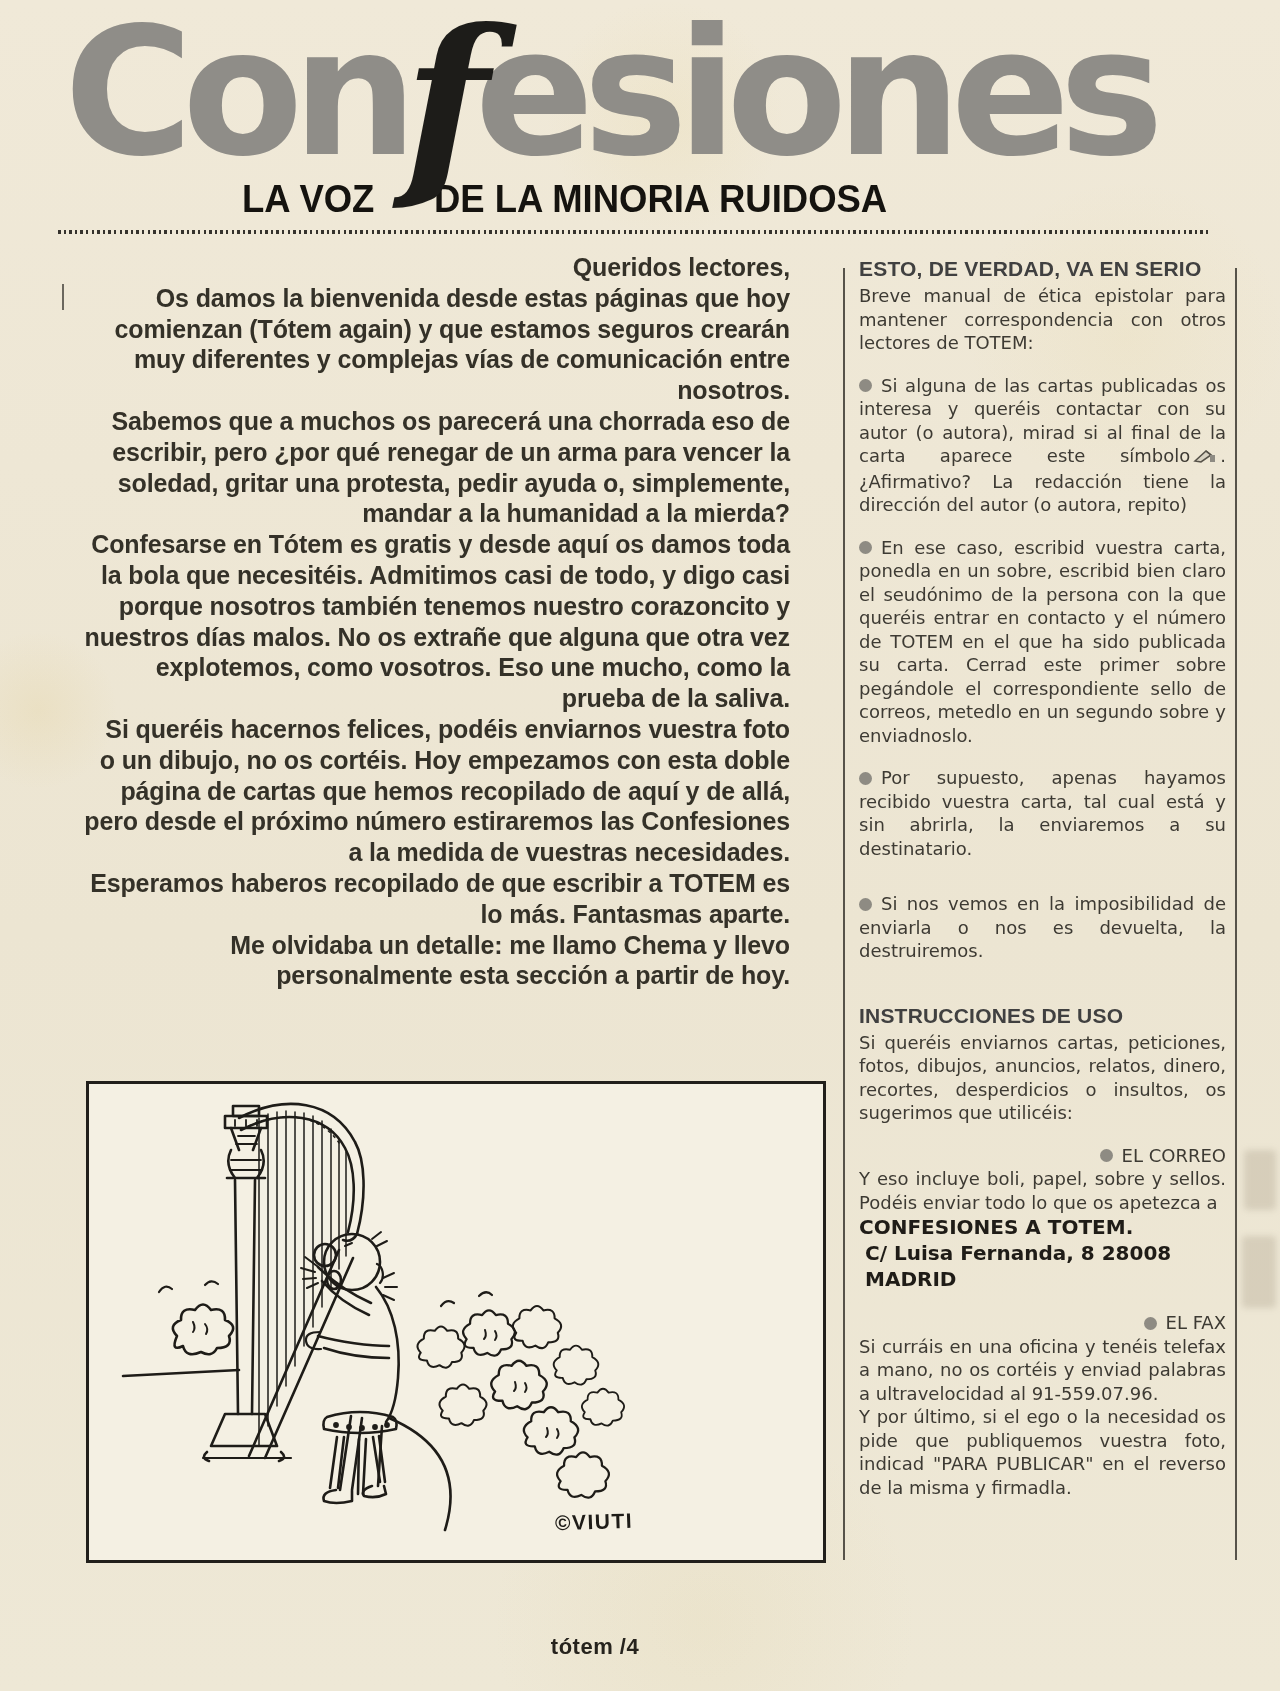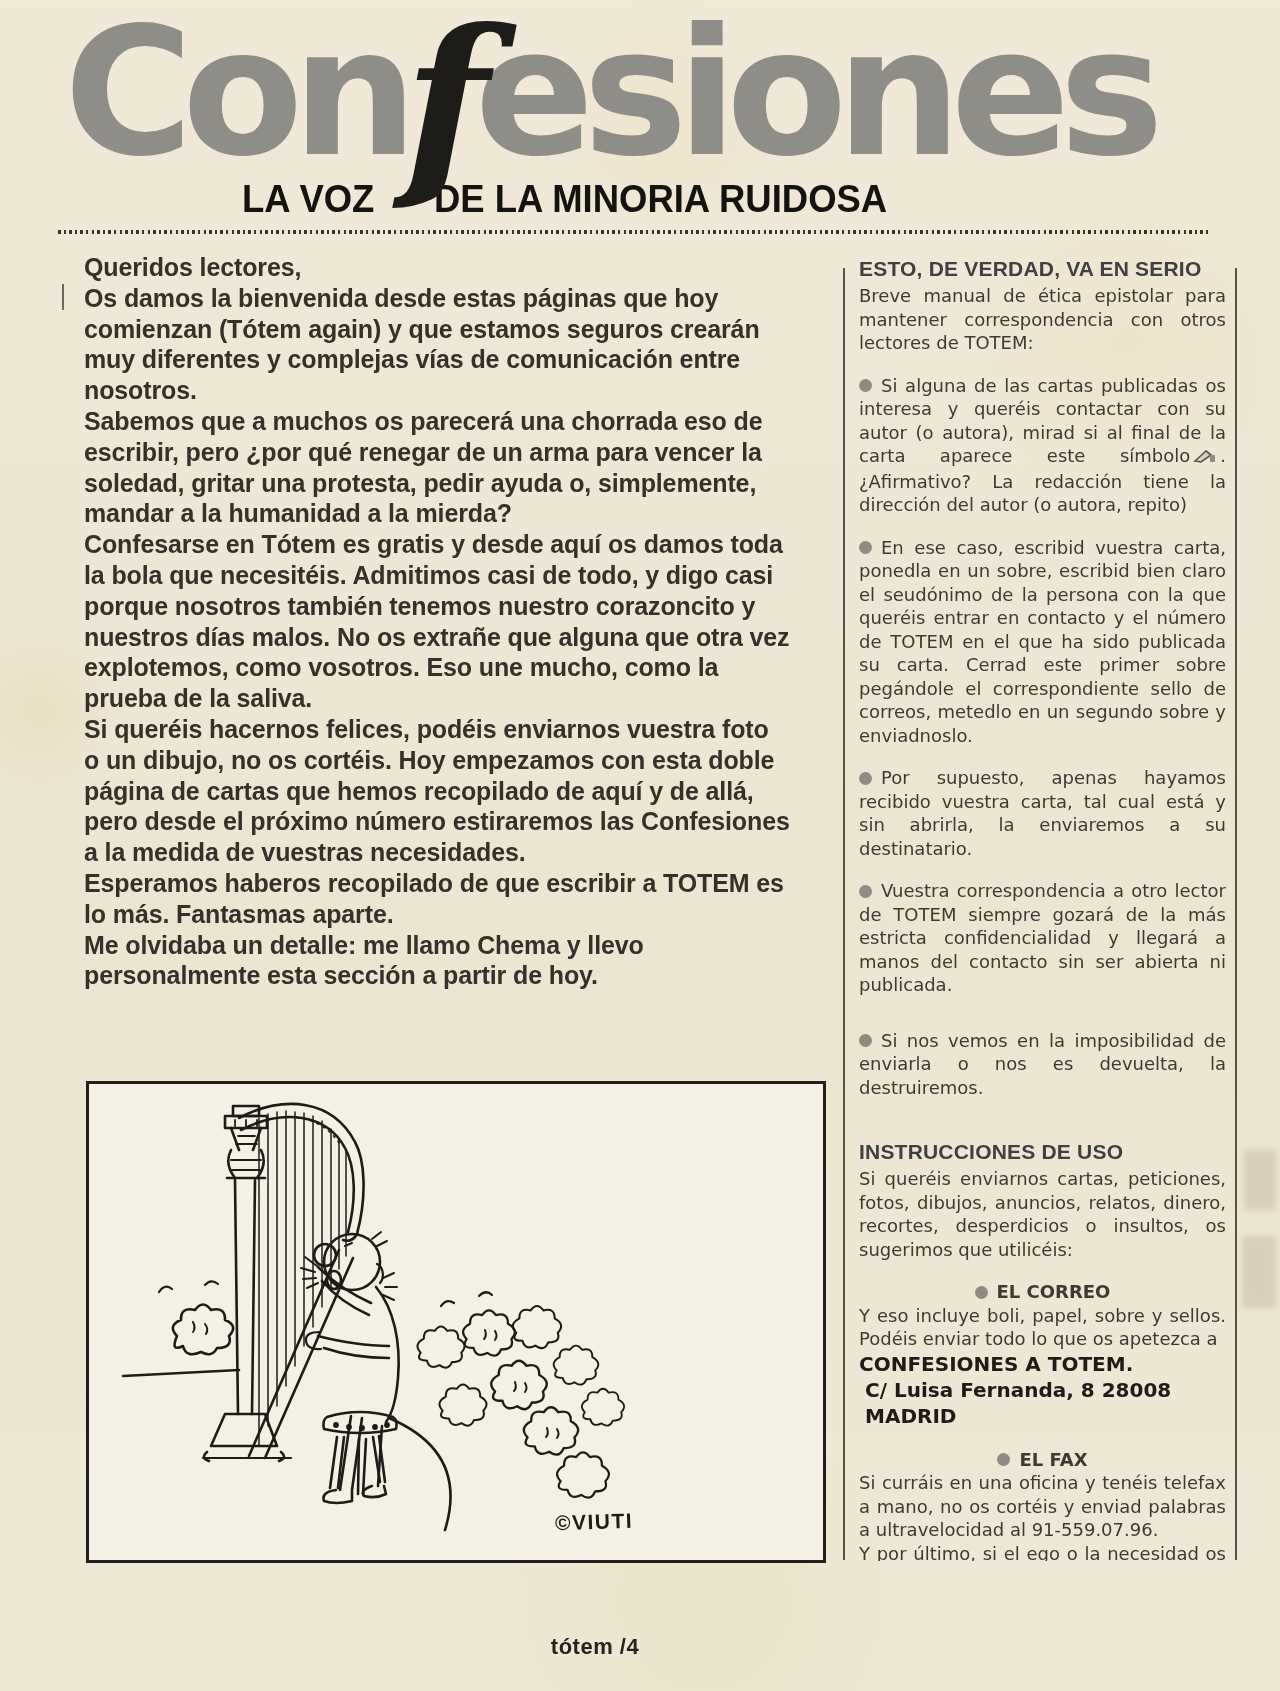--- a/index.html
+++ b/index.html
@@ -35,21 +35,21 @@
   .dotted-rule{
     position:absolute;left:58px;top:230px;width:1152px;height:4px;z-index:2;
     background:repeating-linear-gradient(90deg,#35322c 0 2.5px,transparent 2.5px 5.6px);
   }
   
   .letter{
     position:absolute;left:84px;top:252px;width:706px;
     font-family:"Liberation Sans",sans-serif;font-weight:bold;
     font-size:25px;line-height:30.8px;color:#343128;letter-spacing:-0.005em;
   }
-  .letter p{margin:0;}
+  .letter p{margin:0;text-align:right;}
   
   .cartoon-box{
     position:absolute;left:86px;top:1081px;width:740px;height:482px;
     border:3px solid #211f1b;background:#f4f0e3;box-sizing:border-box;
   }
   .cartoon-box svg{position:absolute;left:0;top:0;}
   .signature{
     position:absolute;left:466px;top:426px;
     font-family:"Liberation Sans",sans-serif;font-weight:bold;
     font-size:21px;letter-spacing:1.5px;color:#1e1c18;transform:rotate(-2deg);
@@ -68,21 +68,21 @@
     font-size:21px;line-height:25px;color:#404040;margin:0 0 3px;
     text-align:left;letter-spacing:0.2px;
   }
   .sidebar p{margin:0;}
   .blk{margin-bottom:19px;}
   .blk-lg{margin-bottom:40px;margin-top:32px;}
   .dot{
     display:inline-block;width:13px;height:13px;border-radius:50%;
     background:#8e8b83;margin-right:9px;position:relative;top:0.5px;
   }
-  .label-line{text-align:center;margin-bottom:1px;font-weight:bold;}
+  .label-line{text-align:right;margin-bottom:1px;}
   .bold-line{
     font-family:"DejaVu Sans",sans-serif;font-weight:bold;
     font-size:20px;line-height:26px;color:#1f1c17;text-align:left;
   }
   .bold-line.indent{padding-left:6px;}
   .hand-icon{display:inline-block;vertical-align:-2px;margin:0 3px;}
   
   .footer{
     position:absolute;left:450px;top:1592px;width:290px;text-align:center;
     font-family:"Liberation Sans",sans-serif;font-weight:bold;
@@ -256,23 +256,20 @@
   </div>
 
   <div class="blk">
     <p><span class="dot"></span><span>En ese caso, escribid vuestra carta, ponedla en un sobre, escribid bien claro el seudónimo de la persona con la que queréis entrar en contacto y el número de TOTEM en el que ha sido publicada su carta. Cerrad este primer sobre pegándole el correspondiente sello de correos, metedlo en un segundo sobre y enviadnoslo.</span></p>
   </div>
 
   <div class="blk">
     <p><span class="dot"></span><span>Por supuesto, apenas hayamos recibido vuestra carta, tal cual está y sin abrirla, la enviaremos a su destinatario.</span></p>
   </div>
 
-  <div class="blk">
-    <p><span class="dot"></span><span>Vuestra correspondencia a otro lector de TOTEM siempre gozará de la más estricta confidencialidad y llegará a manos del contacto sin ser abierta ni publicada.</span></p>
-  </div>
 
   <div class="blk-lg">
     <p><span class="dot"></span><span>Si nos vemos en la imposibilidad de enviarla o nos es devuelta, la destruiremos.</span></p>
   </div>
 
   <div class="blk">
     <h3>INSTRUCCIONES DE USO</h3>
     <p>Si queréis enviarnos cartas, peticiones, fotos, dibujos, anuncios, relatos, dinero, recortes, desperdicios o insultos, os sugerimos que utilicéis:</p>
   </div>
 

